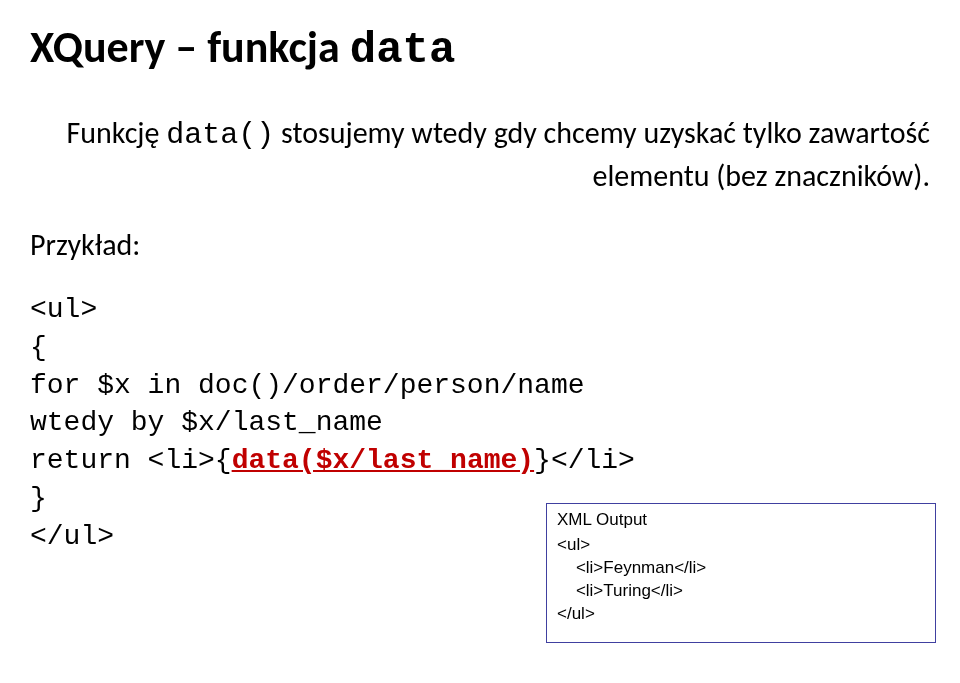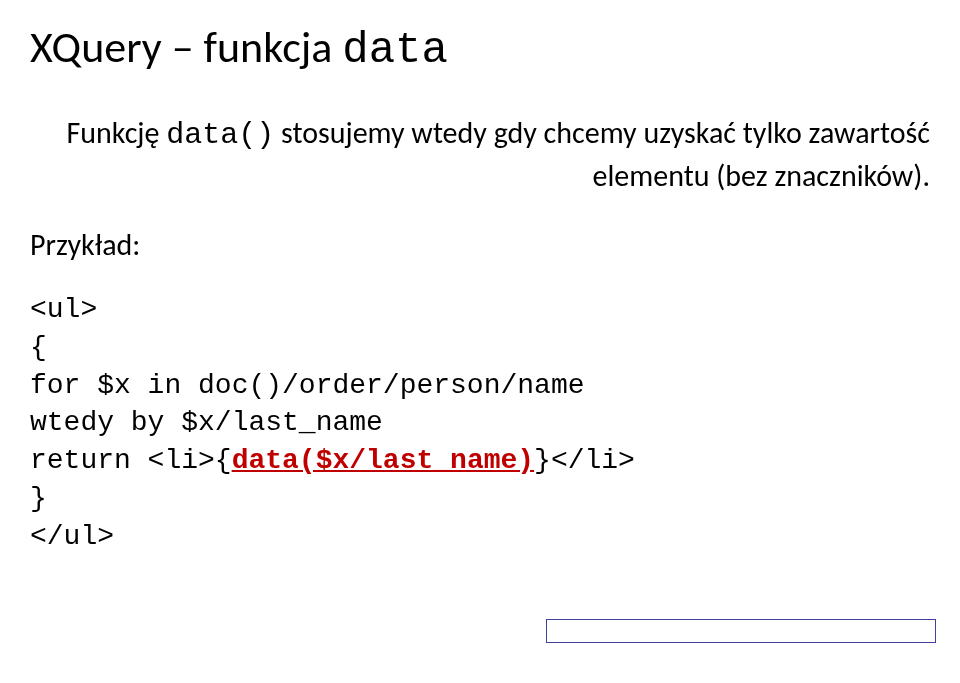--- a/index.html
+++ b/index.html
@@ -7,21 +7,21 @@
     background: #ffffff;
     width: 960px;
     height: 683px;
     font-family: Calibri, Arial, sans-serif;
     color: #000;
     padding: 20px 30px;
     position: relative;
   }
   .title {
     font-size: 44px;
-    font-weight: 400;
+    font-weight: 700;
     margin-bottom: 38px;
   }
   .title .mono {
     font-family: "Courier New", Courier, monospace;
     font-size: 44px;
   }
   .para {
     font-size: 30px;
     line-height: 1.35;
     margin-bottom: 30px;
@@ -85,13 +85,18 @@
 
 <div class="code-block"><span>&lt;ul&gt;</span>
 <span>{</span>
 <span>for $x in doc()/order/person/name</span>
 <span>wtedy by $x/last_name</span>
 <span>return &lt;li&gt;{</span><span class="bold-red">data($x/last_name)</span><span>}&lt;/li&gt;</span>
 <span>}</span>
 <span>&lt;/ul&gt;</span></div>
 
 <div class="output-box">
+  <div class="output-title">XML Output</div>
+  <div class="output-code"><span>&lt;ul&gt;</span>
+<span>    &lt;li&gt;Feynman&lt;/li&gt;</span>
+<span>    &lt;li&gt;Turing&lt;/li&gt;</span>
+<span>&lt;/ul&gt;</span></div>
 </div>
 
 </body></html>

